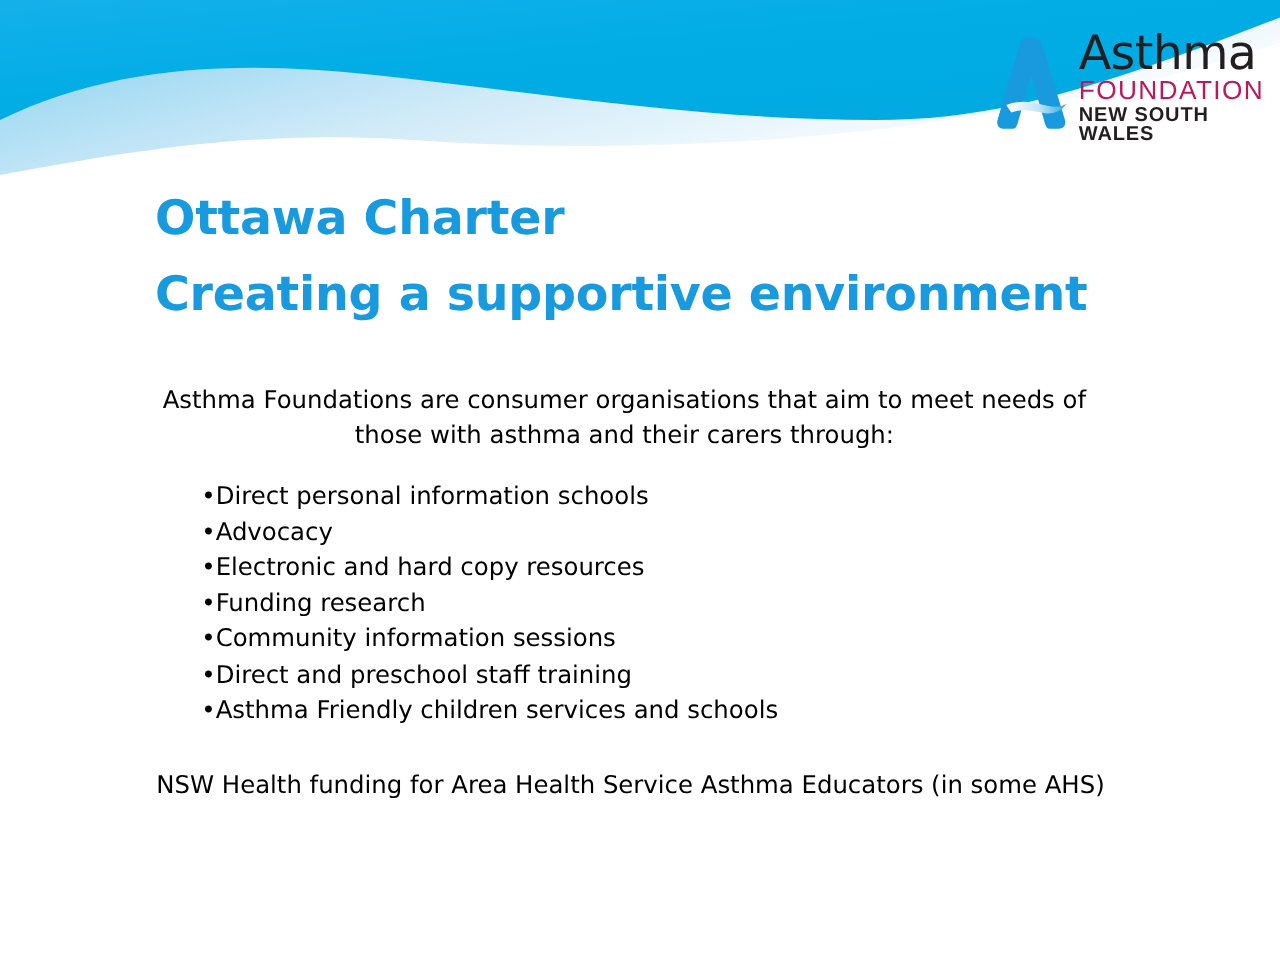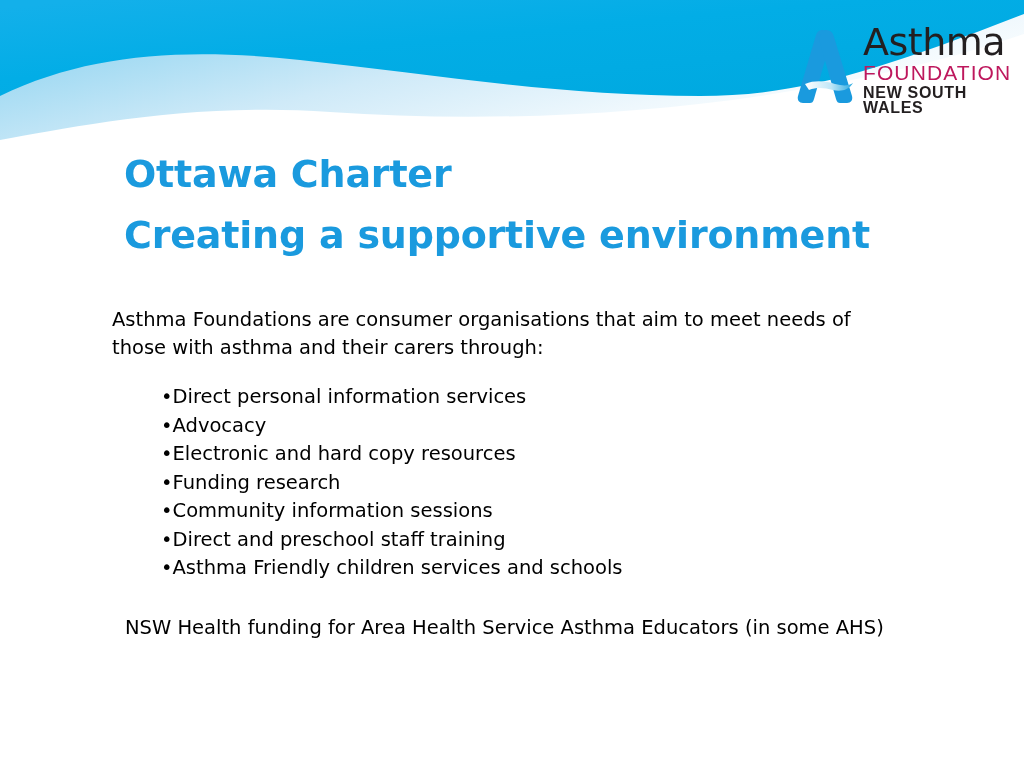--- a/index.html
+++ b/index.html
@@ -111,20 +111,21 @@
     color: #000000;
     font-family: "DejaVu Sans", sans-serif;
   }
   .para {
     font-size: 19.5px;
     line-height: 28px;
     max-width: 775px;
   }
   #intro-paragraph {
     margin: 0;
+    text-align: center;
   }
   #bullet-list {
     list-style: none;
     margin: 21px 0 0 0;
     padding: 0 0 0 49px;
   }
   #bullet-list li {
     font-size: 19.5px;
     line-height: 28.5px;
     white-space: nowrap;
@@ -194,21 +195,21 @@
 
   <div id="title-block">
     <div class="title-line">Ottawa Charter</div>
     <div class="title-line">Creating a supportive environment</div>
   </div>
 
   <div id="body-block">
     <p id="intro-paragraph" class="para">Asthma Foundations are consumer organisations that aim to meet needs of those with asthma and their carers through:</p>
 
     <ul id="bullet-list">
-      <li><span class="bullet-dot">•</span><span>Direct personal information services</span></li>
+      <li><span class="bullet-dot">•</span><span>Direct personal information schools</span></li>
       <li><span class="bullet-dot">•</span><span>Advocacy</span></li>
       <li><span class="bullet-dot">•</span><span>Electronic and hard copy resources</span></li>
       <li><span class="bullet-dot">•</span><span>Funding research</span></li>
       <li><span class="bullet-dot">•</span><span>Community information sessions</span></li>
       <li><span class="bullet-dot">•</span><span>Direct and preschool staff training</span></li>
       <li><span class="bullet-dot">•</span><span>Asthma Friendly children services and schools</span></li>
     </ul>
 
     <p id="closing-paragraph" class="para">NSW Health funding for Area Health Service Asthma Educators (in some AHS)</p>
   </div>

